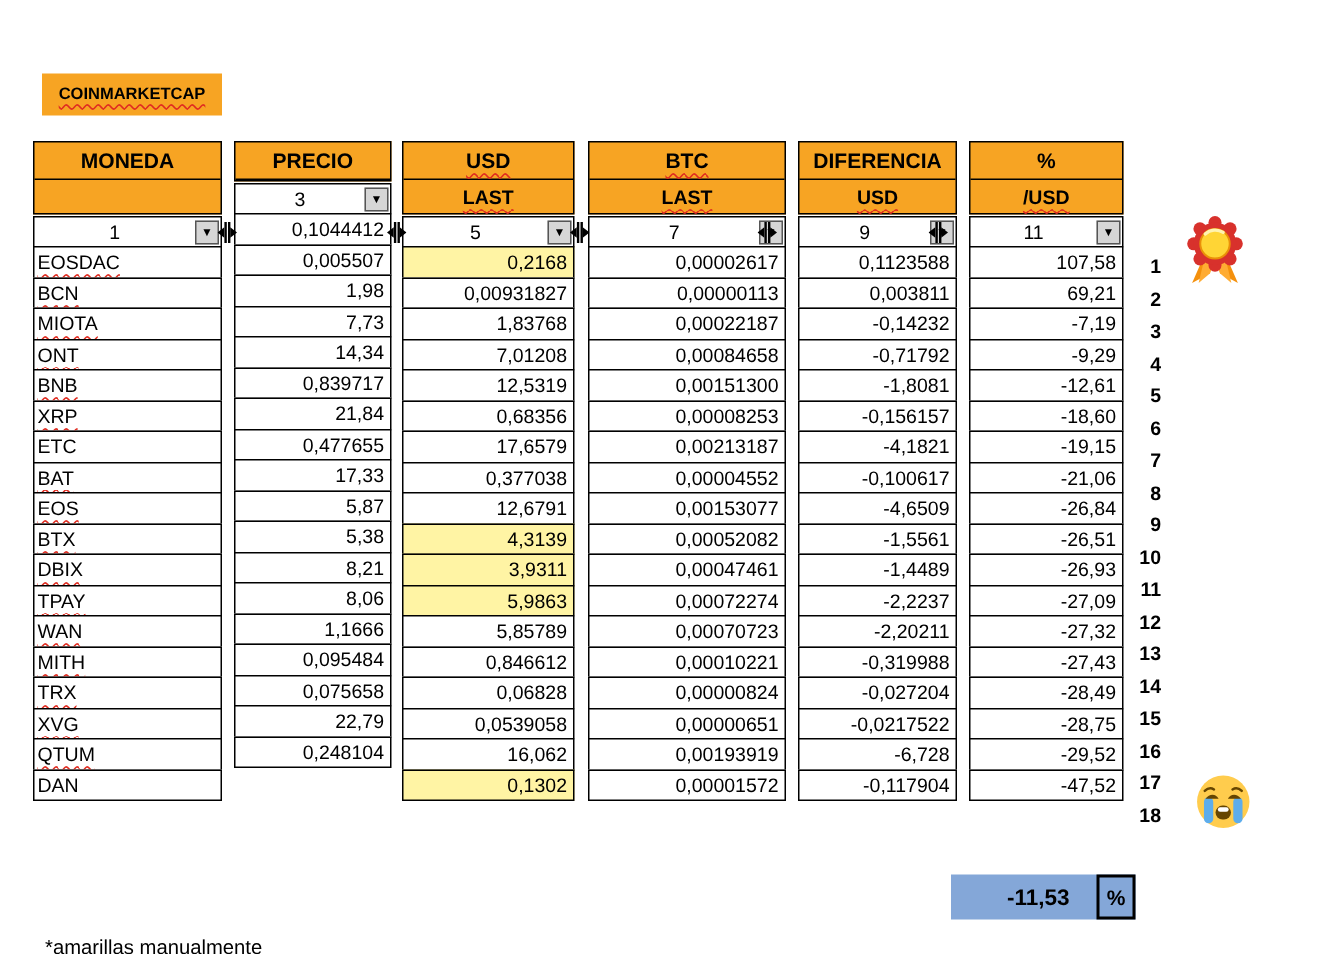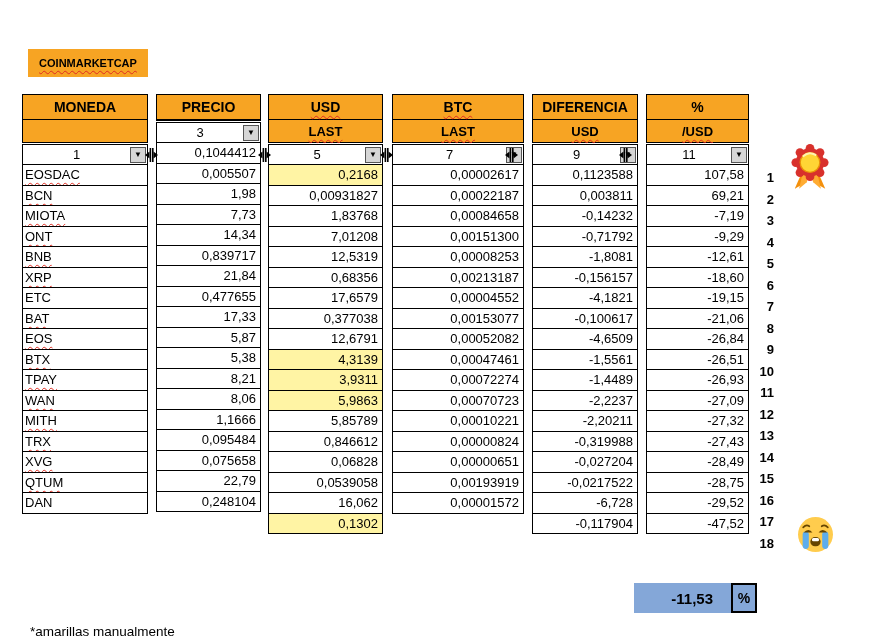--- a/index.html
+++ b/index.html
@@ -77,20 +77,23 @@
         <div class="cell left">
           <span class="sp">BAT</span>
         </div>
         <div class="cell left">
           <span class="sp">EOS</span>
         </div>
         <div class="cell left">
           <span class="sp">BTX</span>
         </div>
         <div class="cell left">
+          <span class="sp">DBIX</span>
+        </div>
+        <div class="cell left">
           <span class="sp">TPAY</span>
         </div>
         <div class="cell left">
           <span class="sp">WAN</span>
         </div>
         <div class="cell left">
           <span class="sp">MITH</span>
         </div>
         <div class="cell left">
           <span class="sp">TRX</span>
@@ -179,20 +182,21 @@
       <div class="col" style="width: 132px; margin-right: 8px;">
         <div class="hdr">
           <div class="hl1 sp">BTC</div>
           <div class="hl2 sp">LAST</div>
         </div>
         <div class="filter">
           <span class="num">7</span>
           <span class="drop">▼</span>
         </div>
         <div class="cell">0,00002617</div>
+        <div class="cell">0,00000113</div>
         <div class="cell">0,00022187</div>
         <div class="cell">0,00084658</div>
         <div class="cell">0,00151300</div>
         <div class="cell">0,00008253</div>
         <div class="cell">0,00213187</div>
         <div class="cell">0,00004552</div>
         <div class="cell">0,00153077</div>
         <div class="cell">0,00052082</div>
         <div class="cell">0,00047461</div>
         <div class="cell">0,00072274</div>

